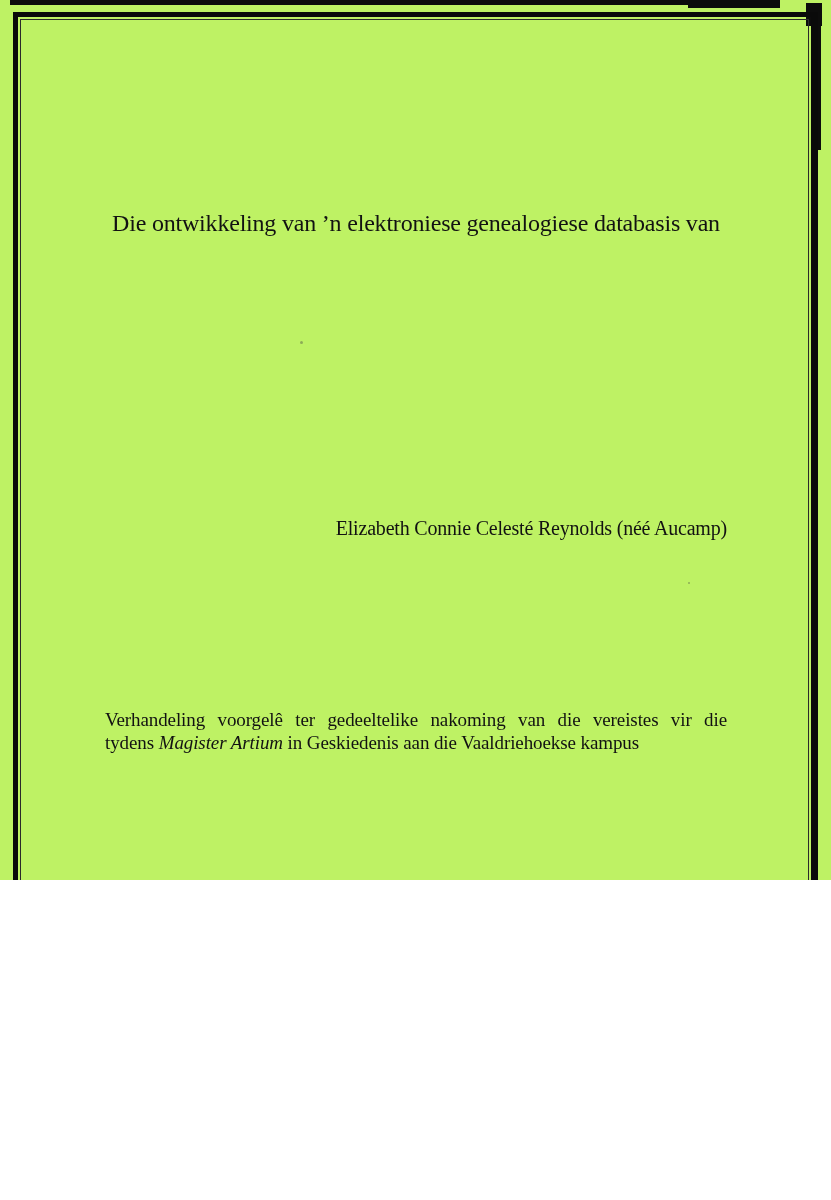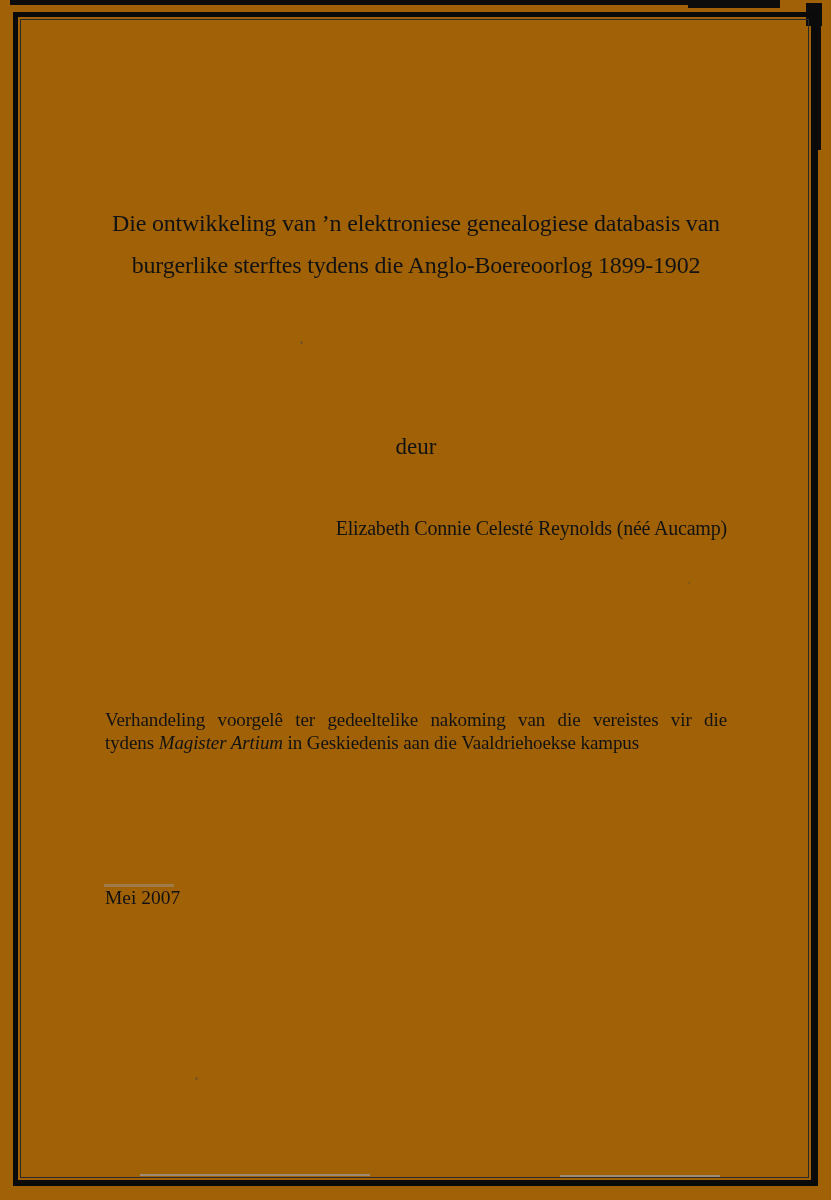--- a/index.html
+++ b/index.html
@@ -1,17 +1,17 @@
 <!DOCTYPE html>
 <html><head>
 <meta charset="utf-8">
 <style>
   html,body{margin:0;padding:0;background:#ffffff;}
   .page{
-    position:relative;width:831px;height:1200px;background:#a16207;
+    position:relative;width:831px;height:880px;background:#bef264;
     font-family:"Liberation Serif","DejaVu Serif",serif;color:#121212;
     overflow:hidden;
   }
   
   .edge{position:absolute;background:#0c0c0c;}
   .smudge{position:absolute;background:#9b9b9b;opacity:.75;}
   .speck{position:absolute;background:#444;border-radius:50%;opacity:.4;}
   
   .frame{
     position:absolute;left:13px;top:12px;width:805px;height:1174px;
@@ -69,24 +69,22 @@
   <div class="speck" style="left:300px;top:341px;width:3px;height:3px;"></div>
   <div class="speck" style="left:688px;top:582px;width:2px;height:2px;"></div>
   <div class="speck" style="left:195px;top:1077px;width:3px;height:3px;"></div>
 
   <div class="frame">
     <div class="frame-inner"></div>
   </div>
 
   <div class="title">
     <div>Die ontwikkeling van ’n elektroniese genealogiese databasis van</div>
-    <div>burgerlike sterftes tydens die Anglo-Boereoorlog 1899-1902</div>
   </div>
 
-  <div class="byline">deur</div>
 
   <div class="author">Elizabeth Connie Celesté Reynolds (néé Aucamp)</div>
 
   <div class="statement">
     <div class="just">Verhandeling voorgelê ter gedeeltelike nakoming van die vereistes vir die</div>
     <div><span>tydens </span><i>Magister Artium</i><span> in Geskiedenis aan die Vaaldriehoekse kampus</span></div>
   </div>
 
   <div class="supervisor">
     <div>Mei 2007</div>

